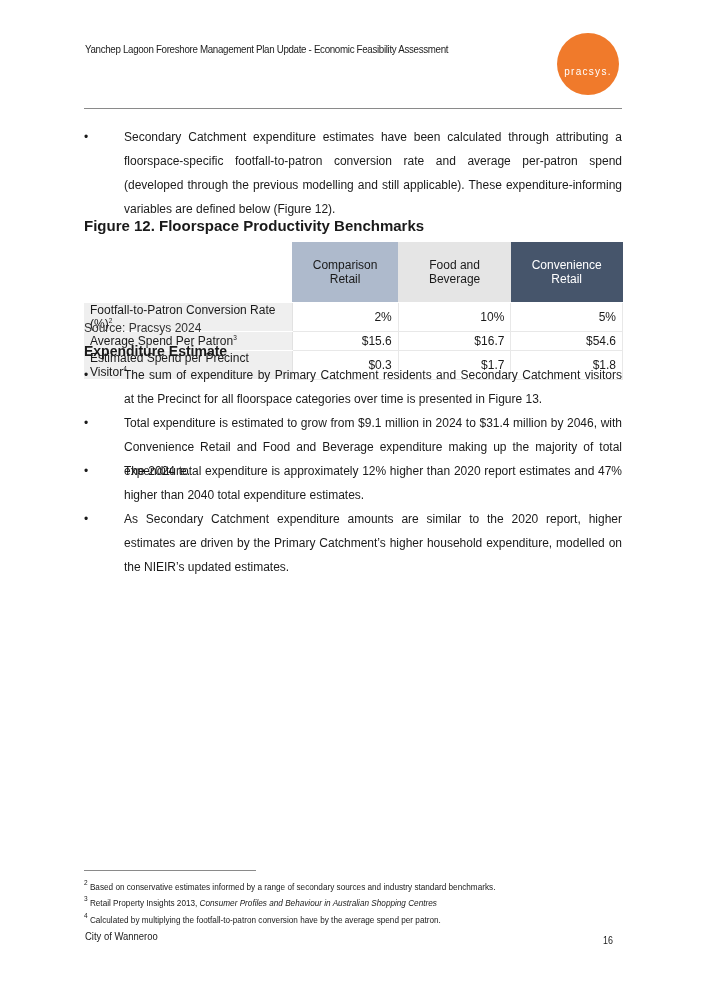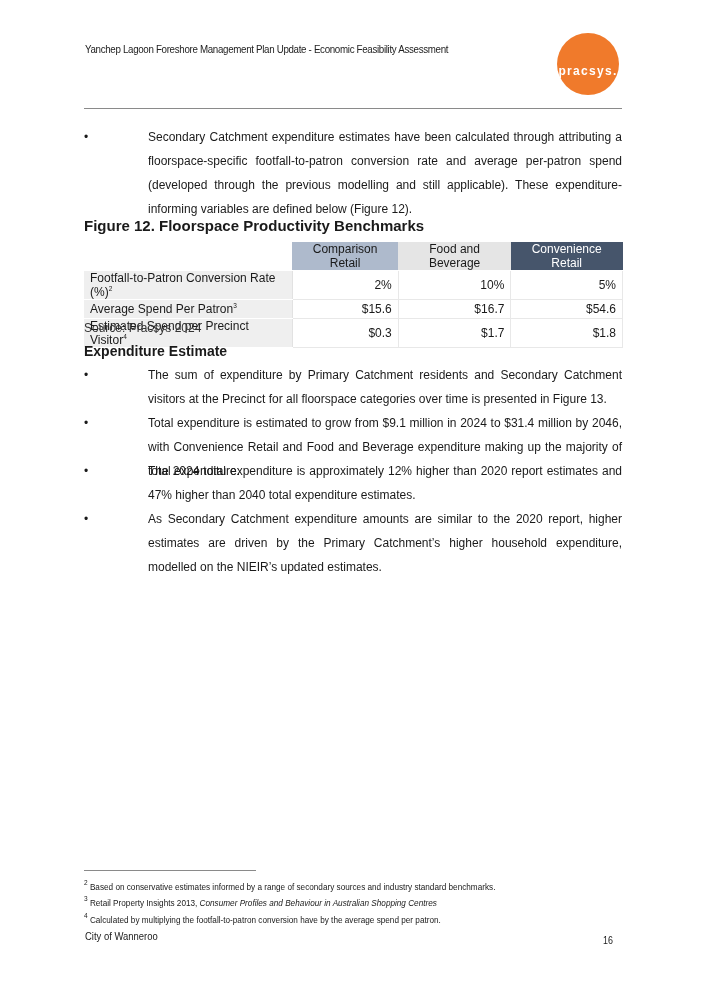--- a/index.html
+++ b/index.html
@@ -2,29 +2,29 @@
 <html><head>
   <meta charset="utf-8">
   <style>
     html, body { margin: 0; padding: 0; background: #ffffff; }
     body { width: 705px; height: 998px; position: relative; overflow: hidden;
       font-family: "Liberation Sans", sans-serif; color: #1a1a1a; }
     .header-title { position: absolute; left: 85px; top: 43px; font-size: 10.5px;
       letter-spacing: -0.35px; transform: scaleX(0.93); transform-origin: left top; color: #222; }
     .logo { position: absolute; left: 557px; top: 33px; width: 62px; height: 62px;
       border-radius: 50%; background: #f07a2b; display: flex; align-items: center; justify-content: center; }
-    .logo span { color: #fff; font-weight: bold; font-size: 12px; letter-spacing: 1.3px; margin-top: 14px; }
+    .logo span { color: #fff; font-weight: normal; font-size: 10px; letter-spacing: 1.3px; margin-top: 14px; }
     .header-rule { position: absolute; left: 84px; top: 108px; width: 538px; height: 1px; background: #8a8a8a; }
     .bullet { position: absolute; left: 84px; width: 538px; font-size: 12px; line-height: 24px; }
     .bullet .dot { position: absolute; left: 0; top: 0; width: 10px; font-size: 12px; }
-    .bullet .text { margin-left: 64px; text-align: justify; text-align-last: left; }
+    .bullet .text { margin-left: 40px; text-align: justify; text-align-last: left; }
     .fig-title { position: absolute; left: 84px; top: 217px; font-size: 15px; font-weight: bold; }
     table.bench { position: absolute; left: 84px; top: 242px; width: 539px; border-collapse: collapse; font-size: 12px; }
     table.bench td, table.bench th { height: 18px; padding: 0 6px; border-bottom: 1.5px solid #fff; }
-    table.bench th { font-weight: normal; text-align: center; padding: 0 4px; }
+    table.bench th { font-weight: normal; text-align: center; padding: 16px 4px; }
     th.comp { background: #aebacc; color: #1a1a1a; }
     th.fnb { background: #e5e5e5; color: #1a1a1a; }
     th.conv { background: #46556b; color: #ffffff; }
     td.label { background: #efefef; color: #1a1a1a; text-align: left; border-right: 1px solid #e2e2e2; }
     td.val { text-align: right; background: #fff; border-right: 1px solid #e8e8e8; border-bottom: 1px solid #e8e8e8 !important; }
     th.blank { background: transparent; }
     sup { font-size: 6.5px; vertical-align: 5px; }
     .source { position: absolute; left: 84px; top: 321px; font-size: 12px; color: #333; }
     .section-heading { position: absolute; left: 84px; top: 343px; font-size: 14px; font-weight: bold; }
     .fn-rule { position: absolute; left: 84px; top: 870px; width: 172px; height: 1px; background: #8a8a8a; }

